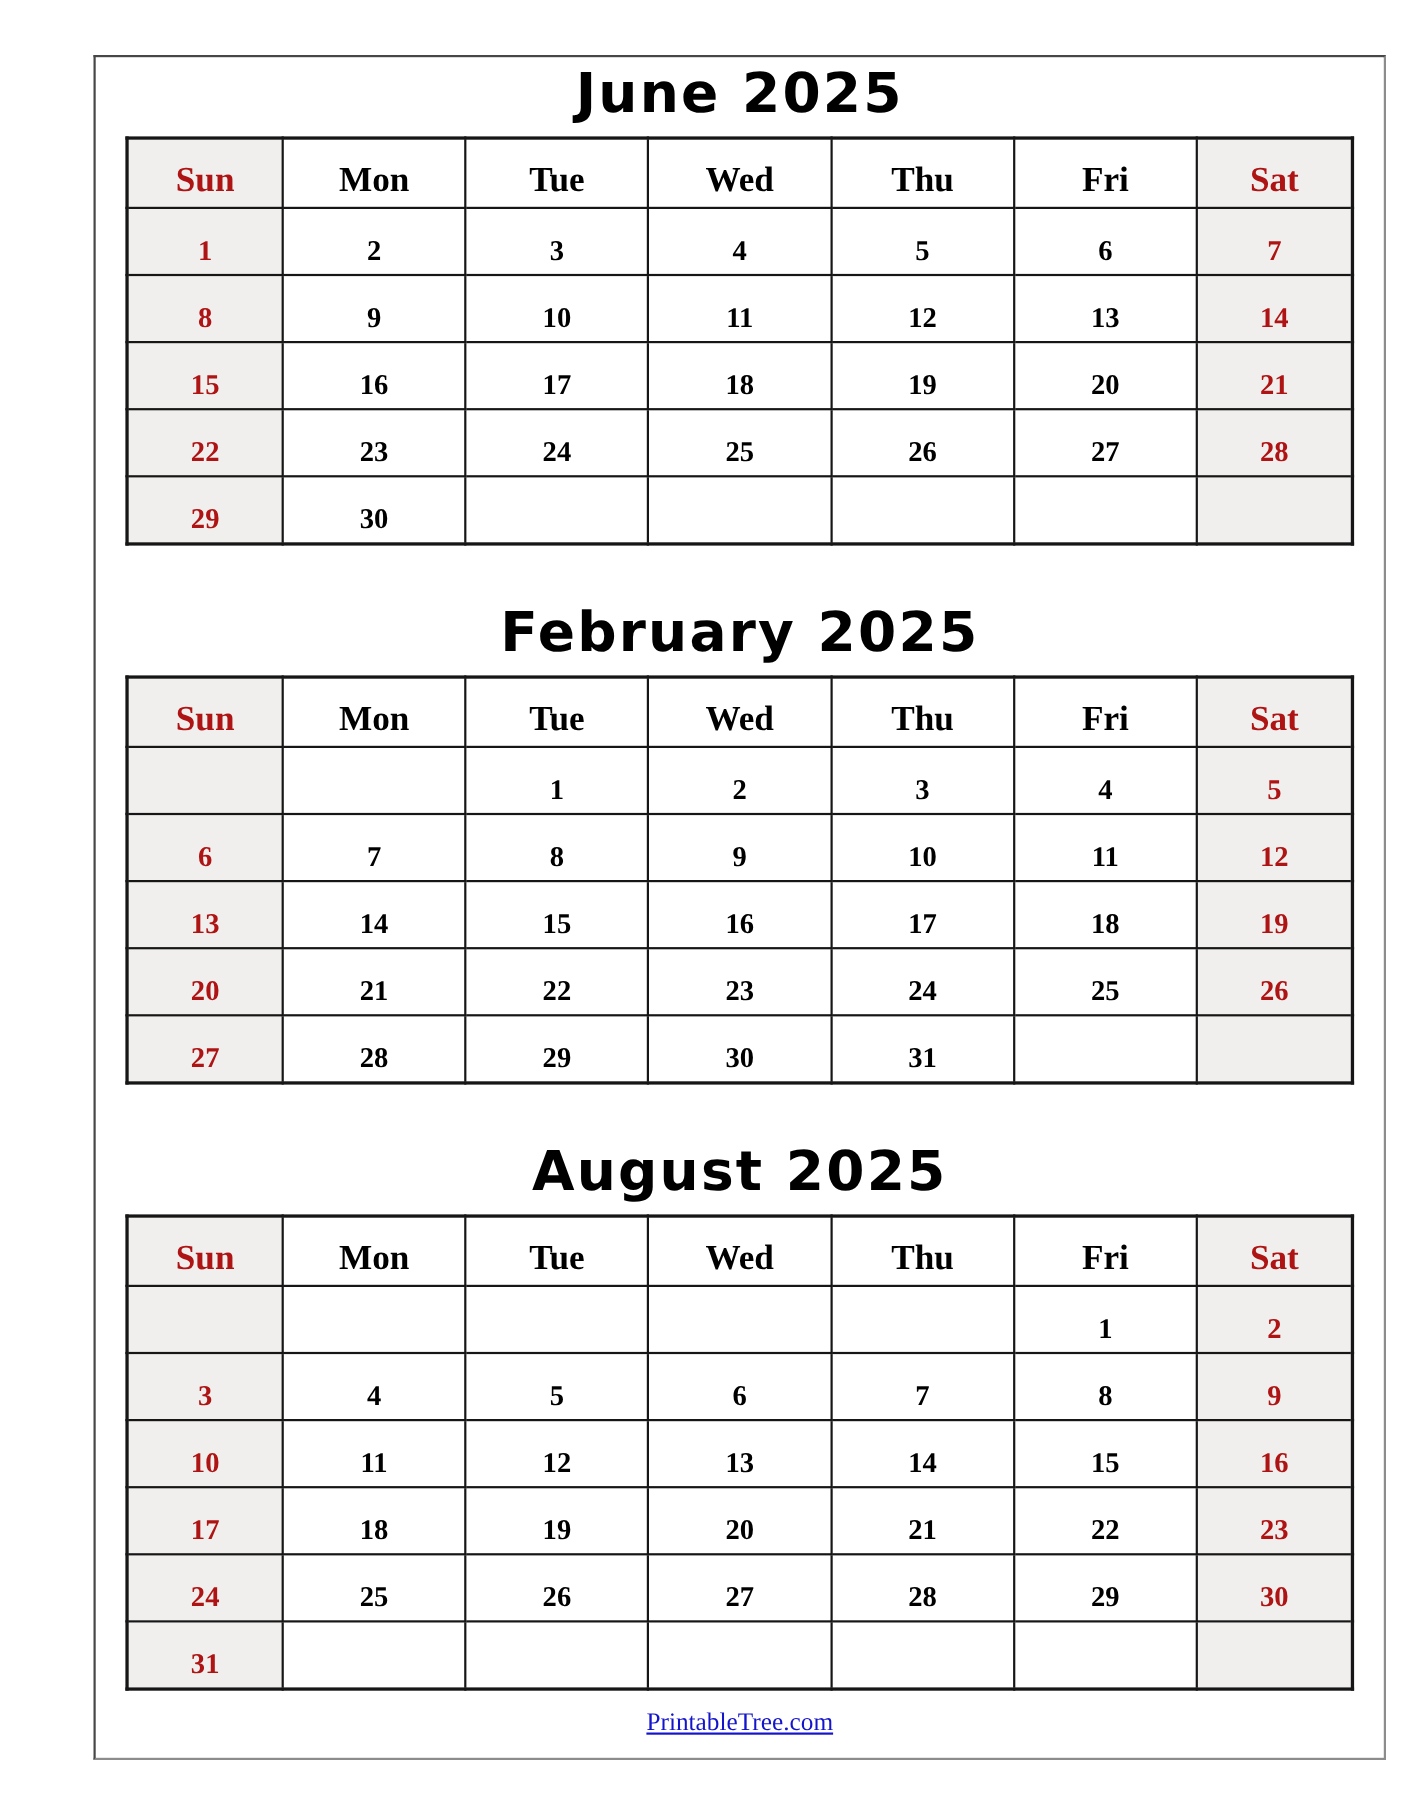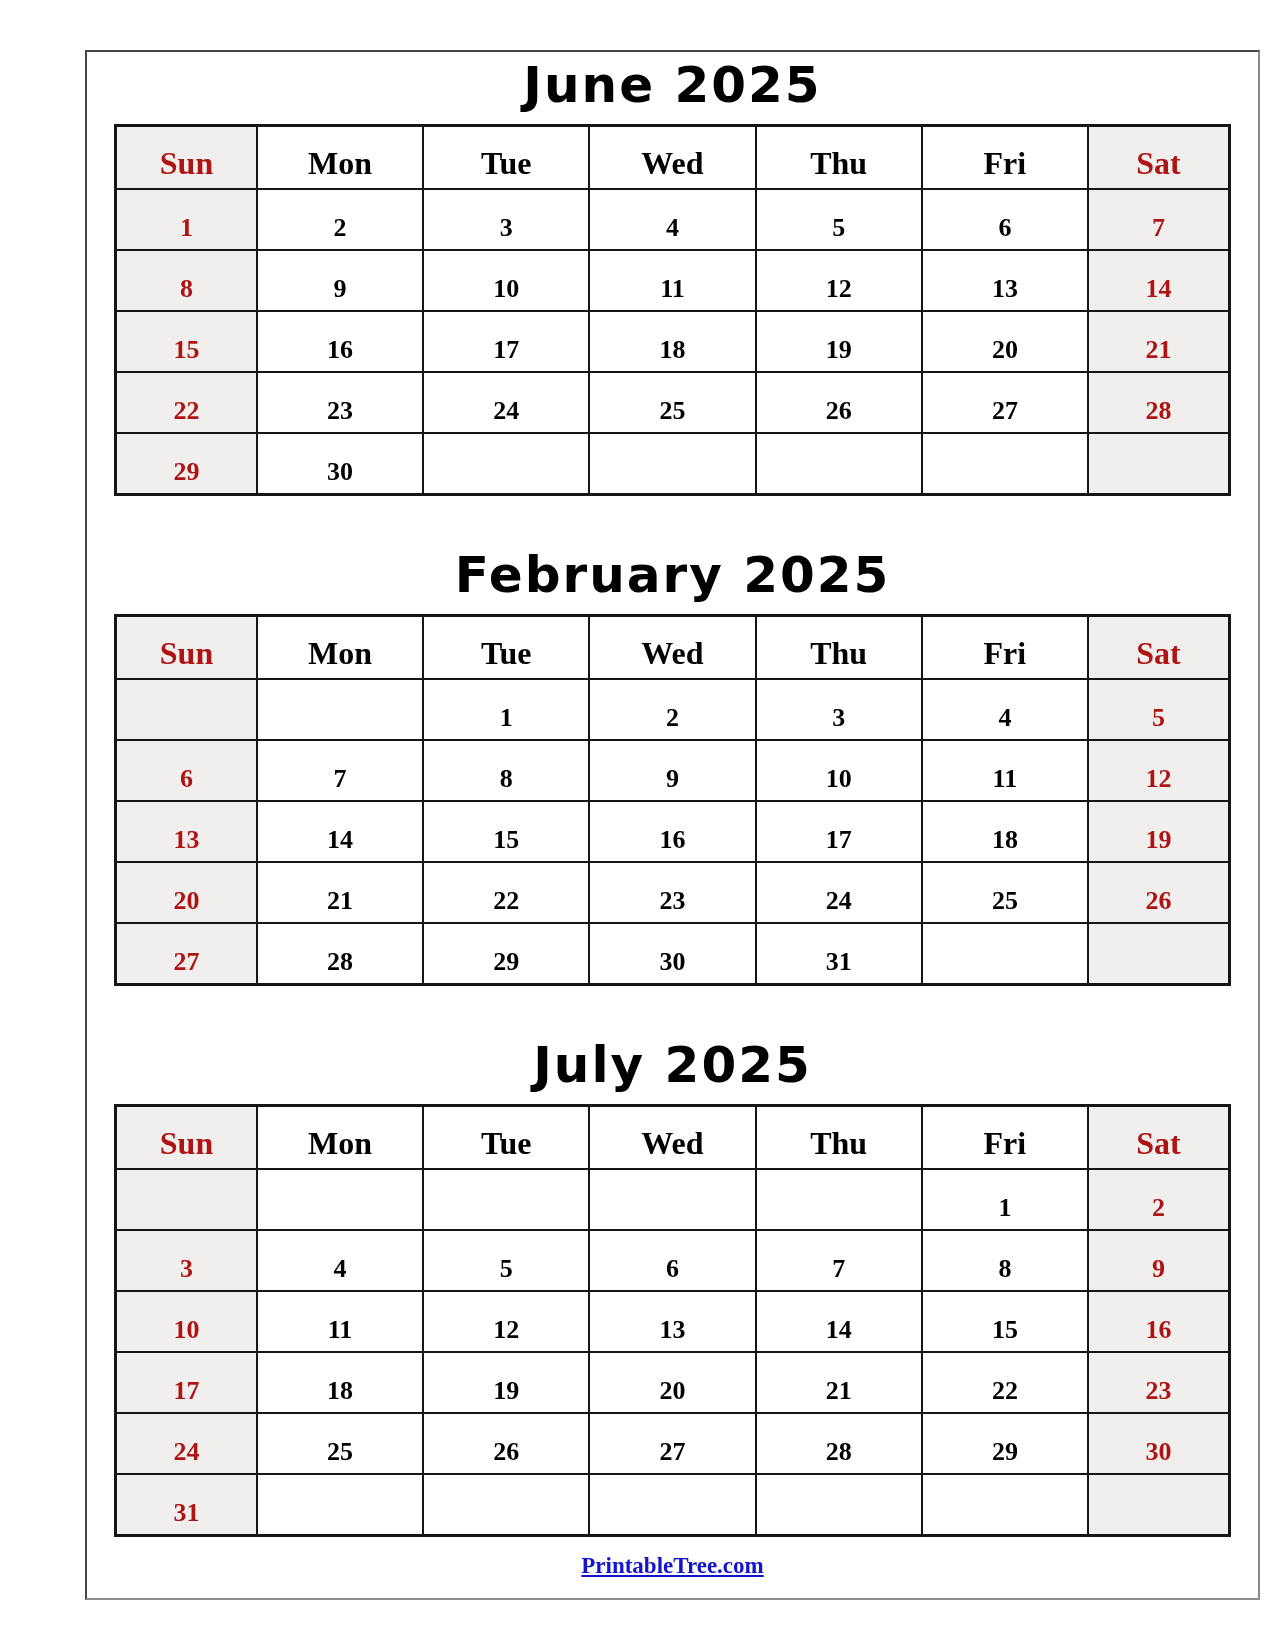--- a/index.html
+++ b/index.html
@@ -70,21 +70,20 @@
   .footer{
     text-align:center;
     margin-top:16px;
   }
   .site-link{
     font-family:"Liberation Serif", serif;
     font-size:23px;
     color:var(--link-blue);
     text-decoration:underline;
     cursor:pointer;
-    font-weight:bold;
   }
 </style>
 </head>
 <body>
 
 <div class="page">
   <div id="months">
   <section class="month">
     <h2 class="month-title">June 2025</h2>
     <table class="cal">
@@ -207,21 +206,21 @@
               <td>30</td>
               <td>31</td>
               <td></td>
               <td class="weekend"></td>
             </tr>
           </tbody>
     </table>
   </section>
 
   <section class="month">
-    <h2 class="month-title">July 2025</h2>
+    <h2 class="month-title">August 2025</h2>
     <table class="cal">
       <thead>
         <tr>
               <th class="weekend">Sun</th>
               <th>Mon</th>
               <th>Tue</th>
               <th>Wed</th>
               <th>Thu</th>
               <th>Fri</th>
               <th class="weekend">Sat</th>

